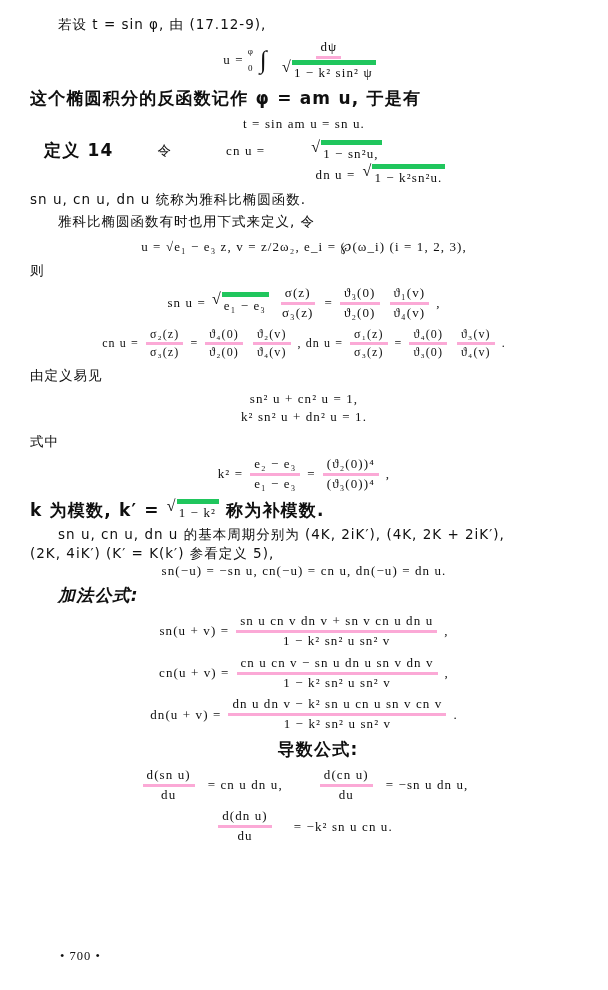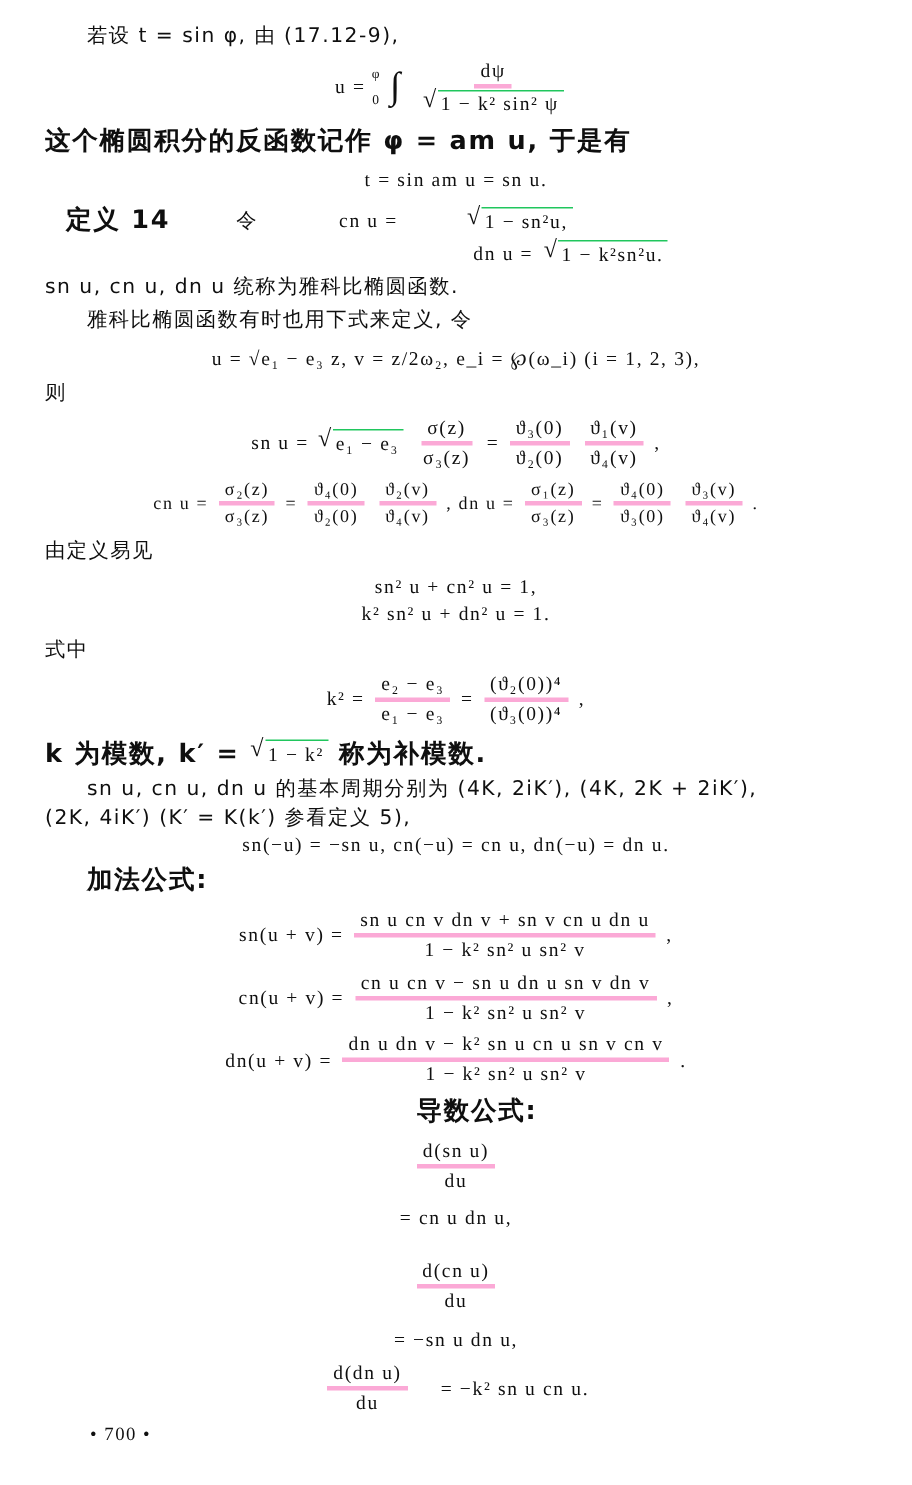--- a/index.html
+++ b/index.html
@@ -93,21 +93,21 @@
     align-items: stretch;
     vertical-align: middle;
     margin: 0 2px;
   }
   .sqrt > .sign {
     font-size: 16px;
     line-height: 1;
     transform: translateY(-1px);
   }
   .sqrt > .rad {
-    border-top: 1px solid #22c55e;
+    border-top: 5px solid #22c55e;
     padding: 1px 3px 0 2px;
     white-space: nowrap;
   }
   
   .intg {
     display: inline-flex;
     align-items: center;
     font-size: 25px;
     line-height: 0.8;
     font-family: "Liberation Serif", "DejaVu Serif", serif;
@@ -279,21 +279,21 @@
       <span class="rad">1 − k²</span>
     </span>
     <span class="bold-cn">称为补模数.</span>
   </div>
 
   <div class="line cn indent" style="margin-top:4px;">sn u, cn u, dn u 的基本周期分别为 (4K, 2iK′), (4K, 2K + 2iK′),</div>
   <div class="line cn">(2K, 4iK′) (K′ = K(k′) 参看定义 5),</div>
 
   <div class="center math" style="margin:2px 0 4px 0;">sn(−u) = −sn u,  cn(−u) = cn u,  dn(−u) = dn u.</div>
 
-  <div class="line bold-cn indent" style="margin-top:6px;">加法公式:</div>
+  <div class="line bold-cn indent" style="margin-top:6px;font-style:italic;">加法公式:</div>
 
   <div class="blk center">
     <span class="row math">
       <span>sn(u + v) =</span>
       <span class="frac">
         <span class="num">sn u cn v dn v + sn v cn u dn u</span>
         <span class="den">1 − k² sn² u sn² v</span>
       </span>
       <span>,</span>
     </span>
@@ -317,21 +317,21 @@
         <span class="num">dn u dn v − k² sn u cn u sn v cn v</span>
         <span class="den">1 − k² sn² u sn² v</span>
       </span>
       <span>.</span>
     </span>
   </div>
 
   <div class="line bold-cn indent" style="text-align:center;">导数公式:</div>
 
   <div class="blk">
-    <span class="row math" style="gap:10px;flex-direction:column;">
+    <span class="row math" style="gap:10px;">
       <span class="frac">
         <span class="num">d(sn u)</span>
         <span class="den">du</span>
       </span>
       <span>= cn u dn u,</span>
       <span style="width:14px;"></span>
       <span class="frac">
         <span class="num">d(cn u)</span>
         <span class="den">du</span>
       </span>

